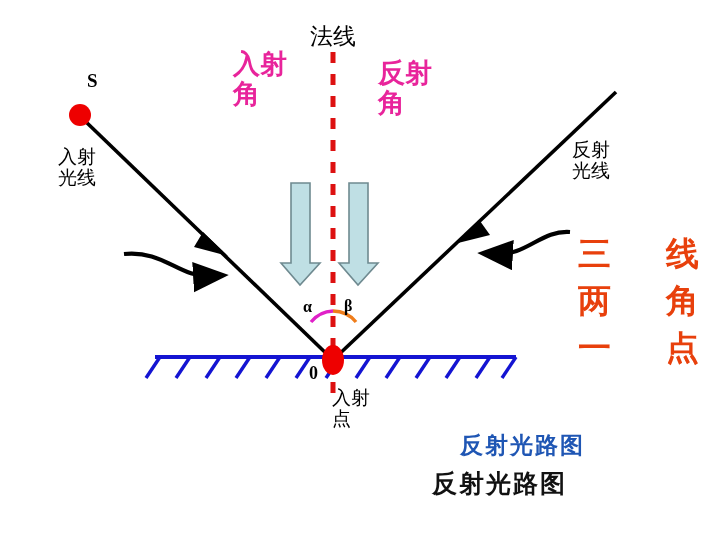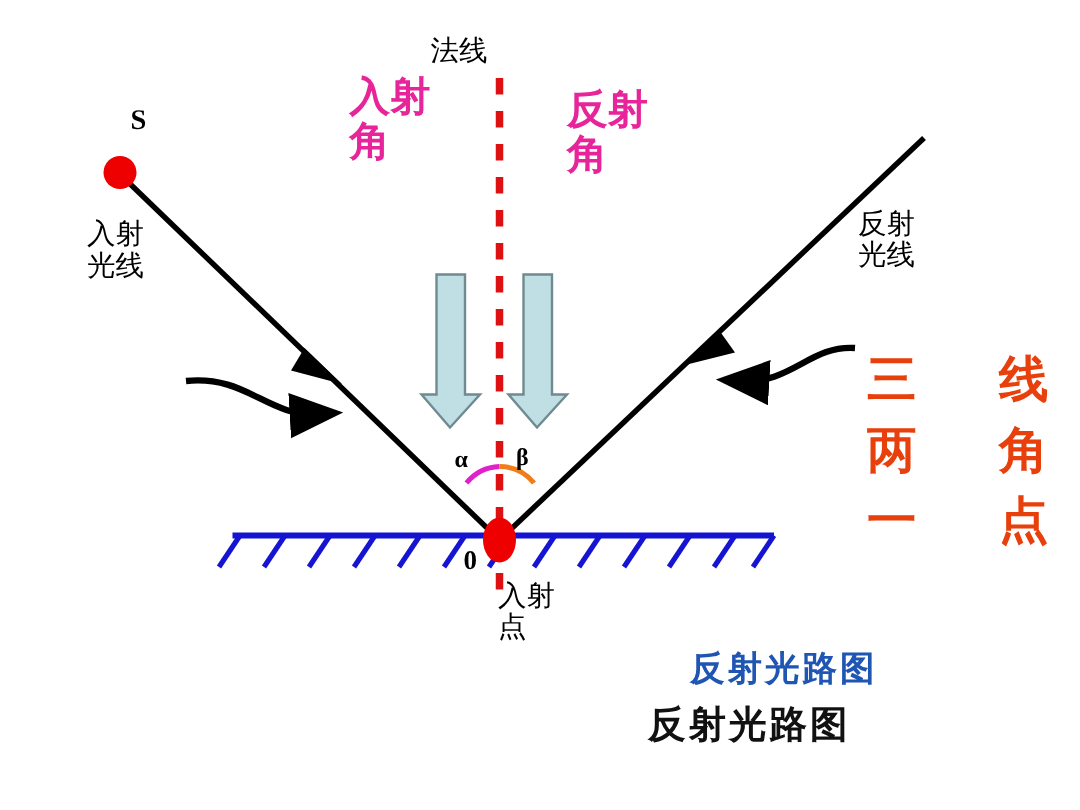--- a/index.html
+++ b/index.html
@@ -23,22 +23,22 @@
     height: 540px;
   }
   .lbl {
     position: absolute;
     white-space: pre;
     line-height: 1.12;
     font-family: "Liberation Sans", "DejaVu Sans", sans-serif;
   }
   
   .lbl-normal {
-    left: 287px; top: 24px;
-    font-size: 19px;
+    left: 310px; top: 24px;
+    font-size: 23px;
     color: #000000;
     font-weight: 400;
   }
   .lbl-incident-ray {
     left: 58px; top: 146px;
     font-size: 19px;
     color: #000000;
     font-weight: 400;
   }
   .lbl-reflected-ray {

